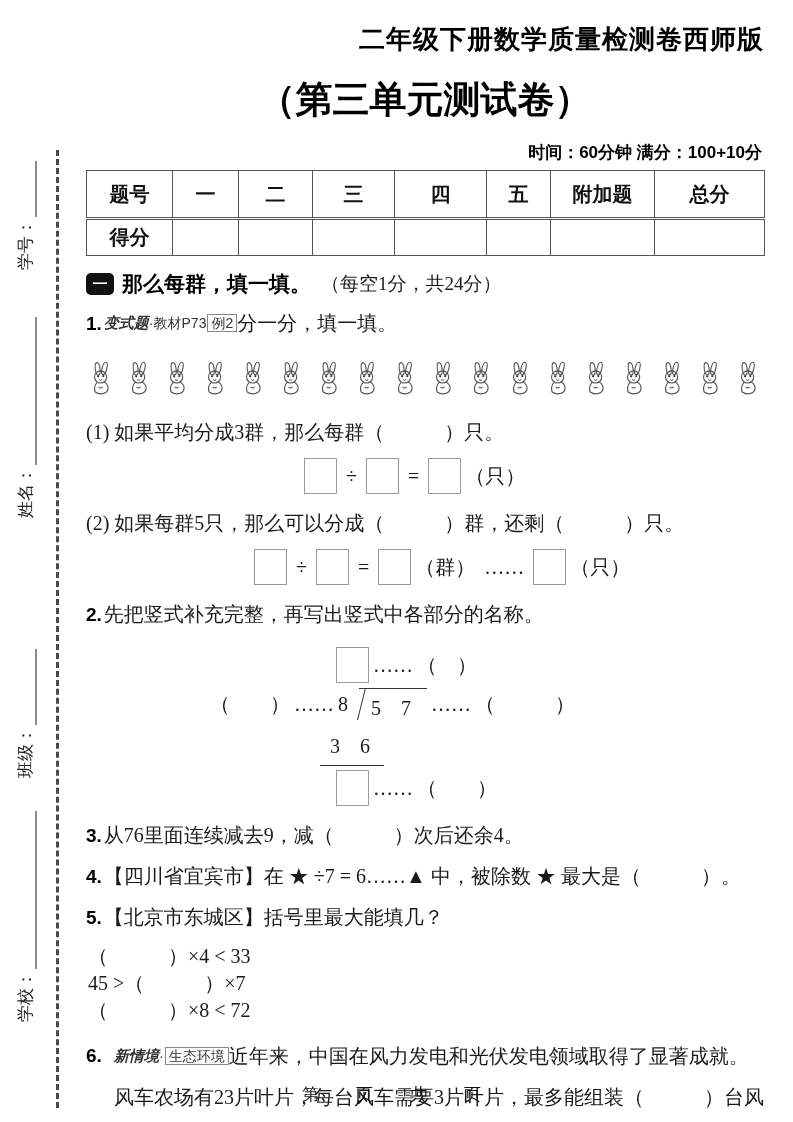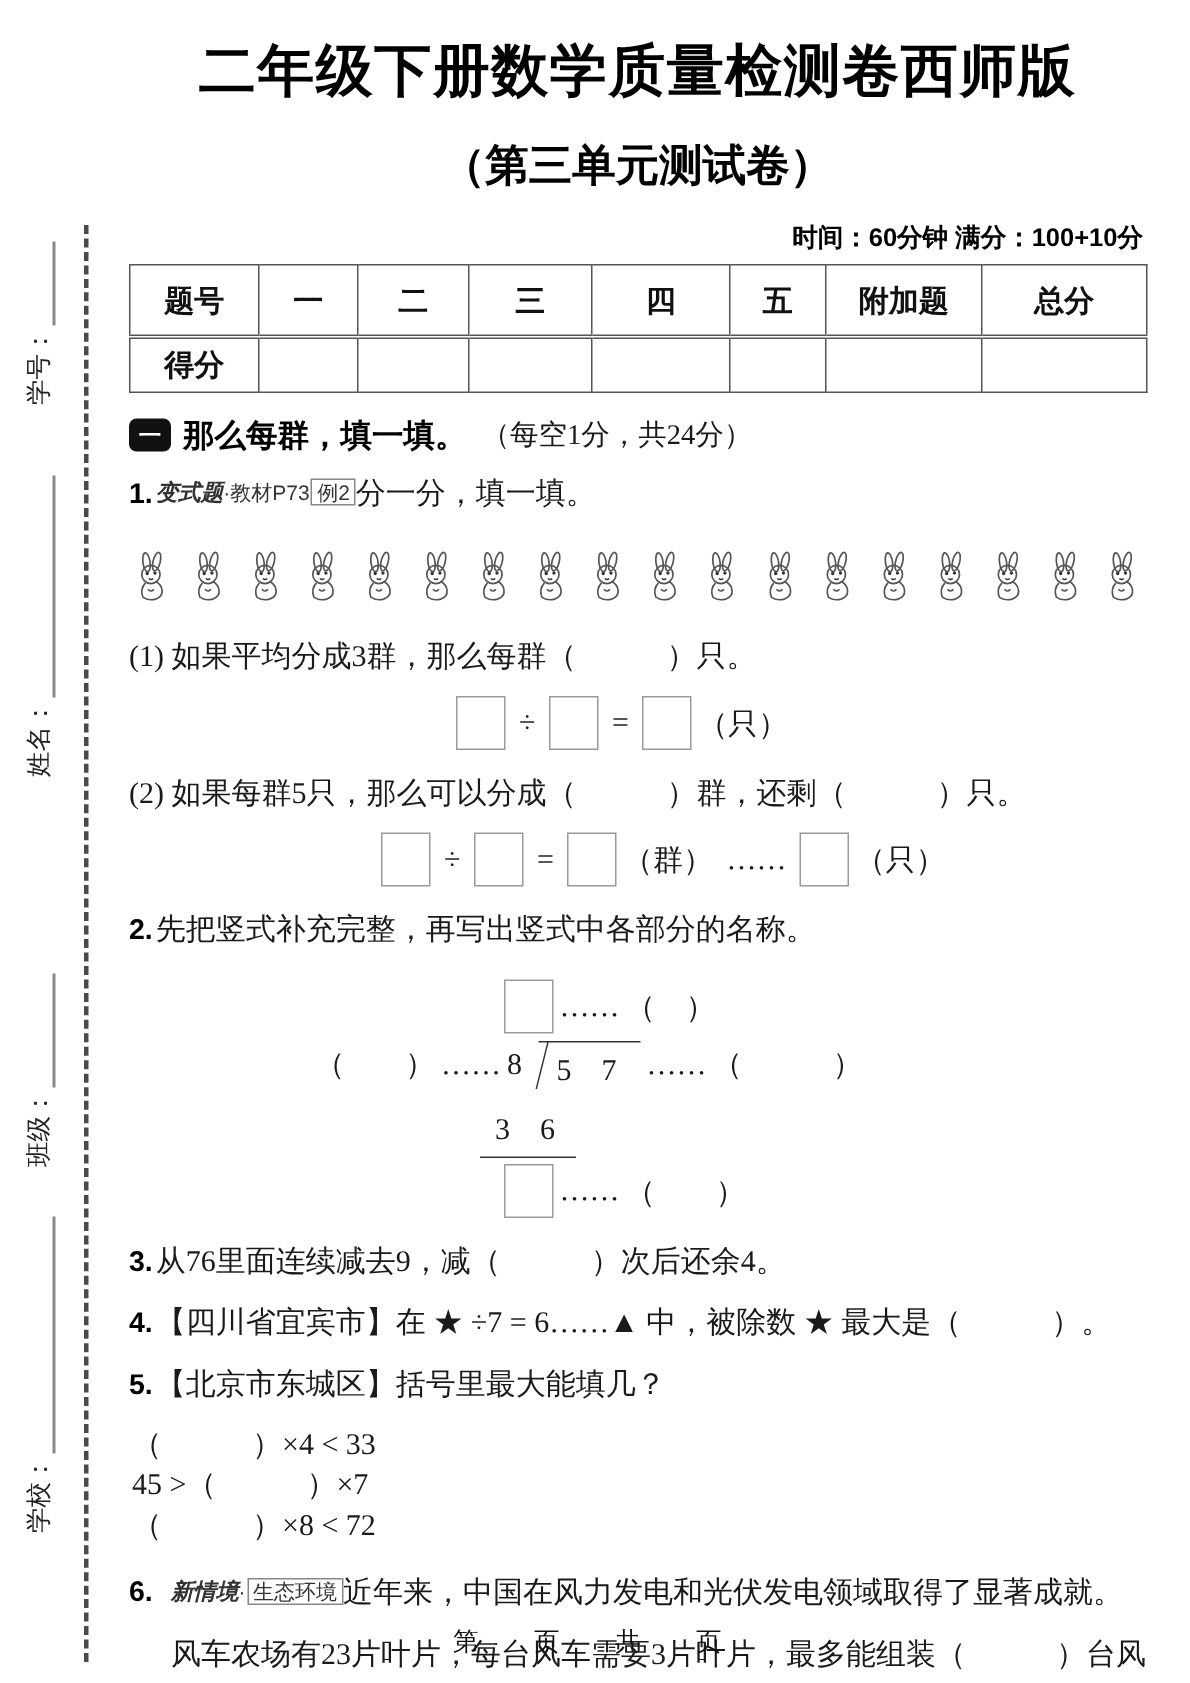--- a/index.html
+++ b/index.html
@@ -18,25 +18,25 @@
     white-space:nowrap;font-size:17px;color:#222;
   }
   .side-field .write-line{
     display:inline-block;border-bottom:2.5px solid #8a8a8a;height:13px;
     vertical-align:bottom;margin-left:2px;
   }
   
   .content{position:absolute;left:86px;top:16px;width:678px;}
   .paper-title{
     font-family:Liberation Mono, monospace;font-weight:900;
-    font-size:38px;text-align:center;letter-spacing:1px;margin:6px 0 0 0;color:#000;
+    font-size:26px;text-align:right;letter-spacing:1px;margin:6px 0 0 0;color:#000;
   }
   .paper-subtitle{
     font-family:"Liberation Sans","DejaVu Sans",sans-serif;font-weight:900;
-    font-size:29px;text-align:center;margin:18px 0 0 0;color:#000;
+    font-size:37px;text-align:center;margin:18px 0 0 0;color:#000;
   }
   .paper-meta{
     font-family:"Liberation Sans","DejaVu Sans",sans-serif;font-weight:700;
     font-size:17px;text-align:right;margin:16px 2px 6px 0;color:#000;
   }
   
   table.score{border-collapse:collapse;width:678px;table-layout:fixed;}
   table.score td{
     border:1.5px solid #555;text-align:center;
     font-family:"Liberation Sans","DejaVu Sans",sans-serif;

